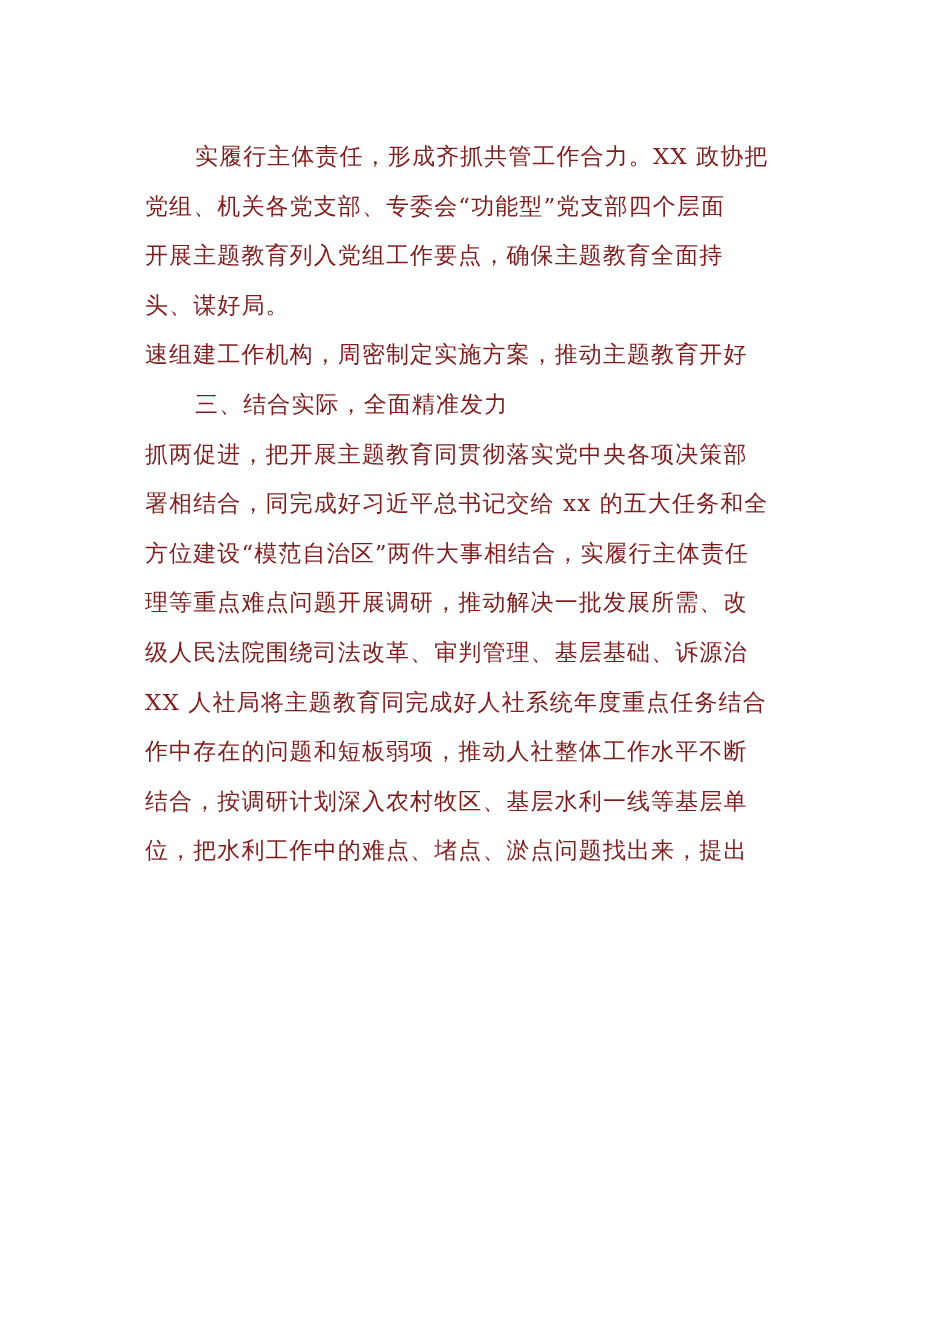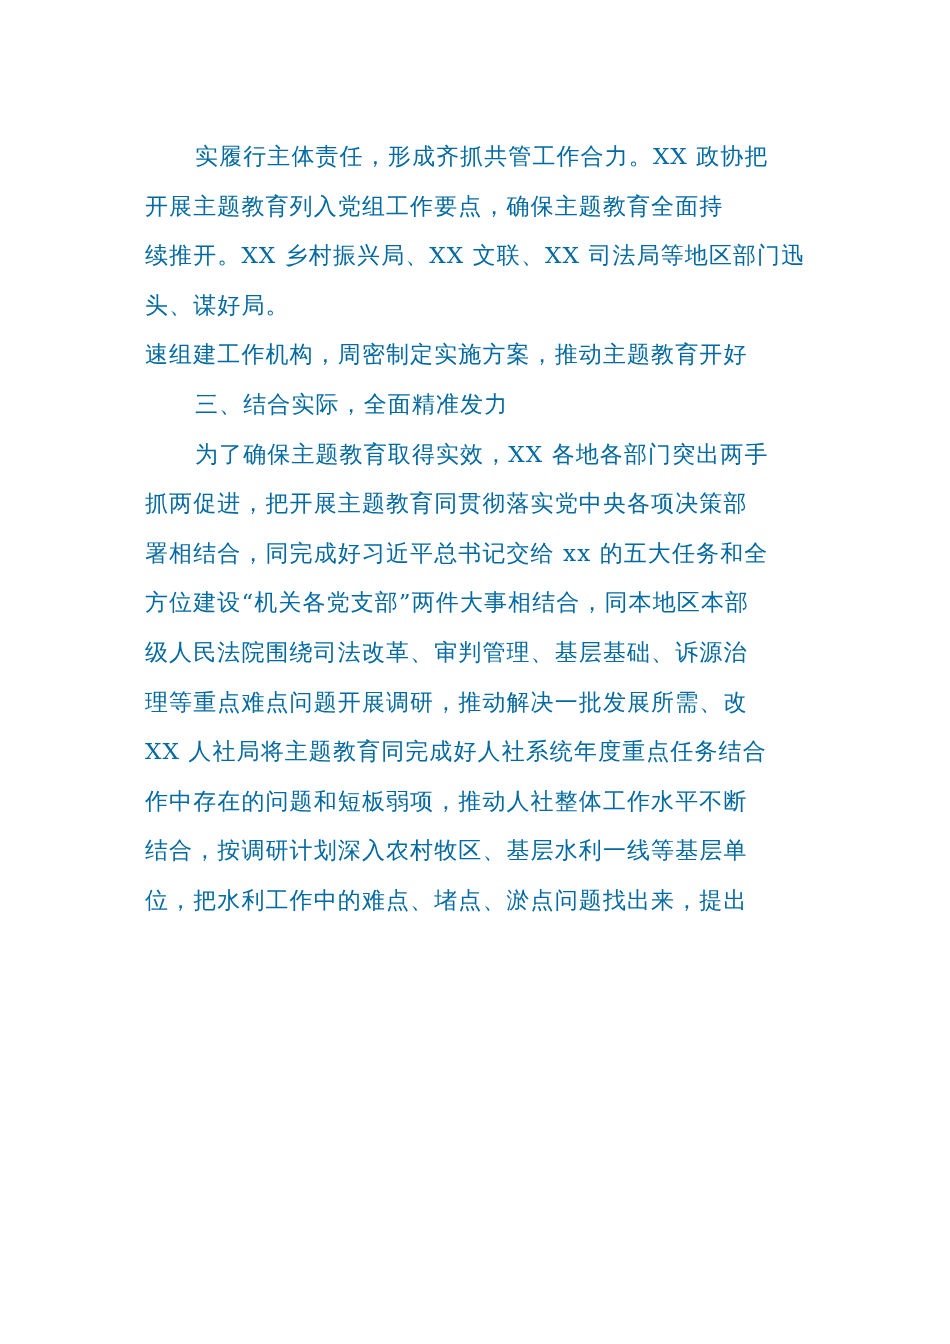--- a/index.html
+++ b/index.html
@@ -11,46 +11,45 @@
       width: 950px;
       height: 1344px;
       position: relative;
       overflow: hidden;
     }
     .page {
       position: absolute;
       left: 145px;
       top: 132px;
       width: 660px;
-      color: #0369a1;
+      color: #7f1d1d;
       font-family: "DejaVu Serif", "Liberation Serif", serif;
       font-size: 23px;
       letter-spacing: 1.1px;
     }
     .line {
       height: 49.6px;
       line-height: 49.6px;
       white-space: nowrap;
       display: block;
     }
     .indent { padding-left: 50px; }
   </style>
 </head>
 <body>
 
 <div class="page">
   <span class="line indent">实履行主体责任，形成齐抓共管工作合力。XX 政协把</span>
+  <span class="line">党组、机关各党支部、专委会“功能型”党支部四个层面</span>
   <span class="line">开展主题教育列入党组工作要点，确保主题教育全面持</span>
-  <span class="line">续推开。XX 乡村振兴局、XX 文联、XX 司法局等地区部门迅</span>
   <span class="line">头、谋好局。</span>
   <span class="line">速组建工作机构，周密制定实施方案，推动主题教育开好</span>
   <span class="line indent">三、结合实际，全面精准发力</span>
-  <span class="line indent">为了确保主题教育取得实效，XX 各地各部门突出两手</span>
   <span class="line">抓两促进，把开展主题教育同贯彻落实党中央各项决策部</span>
   <span class="line">署相结合，同完成好习近平总书记交给 xx 的五大任务和全</span>
-  <span class="line">方位建设“机关各党支部”两件大事相结合，同本地区本部</span>
+  <span class="line">方位建设“模范自治区”两件大事相结合，实履行主体责任</span>
+  <span class="line">理等重点难点问题开展调研，推动解决一批发展所需、改</span>
   <span class="line">级人民法院围绕司法改革、审判管理、基层基础、诉源治</span>
-  <span class="line">理等重点难点问题开展调研，推动解决一批发展所需、改</span>
   <span class="line">XX 人社局将主题教育同完成好人社系统年度重点任务结合</span>
   <span class="line">作中存在的问题和短板弱项，推动人社整体工作水平不断</span>
   <span class="line">结合，按调研计划深入农村牧区、基层水利一线等基层单</span>
   <span class="line">位，把水利工作中的难点、堵点、淤点问题找出来，提出</span>
 </div>
 
 </body></html>

